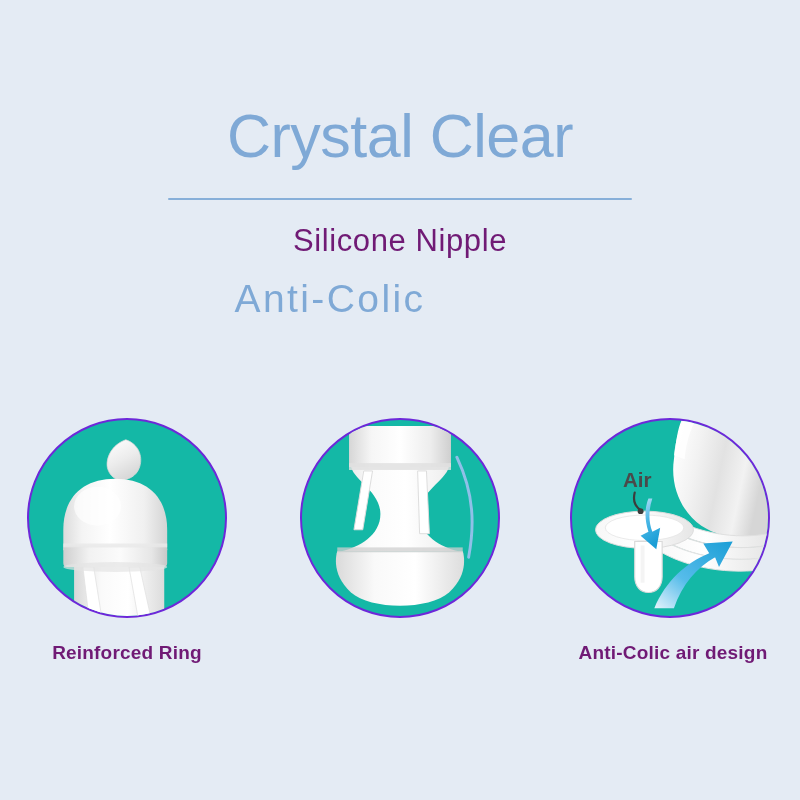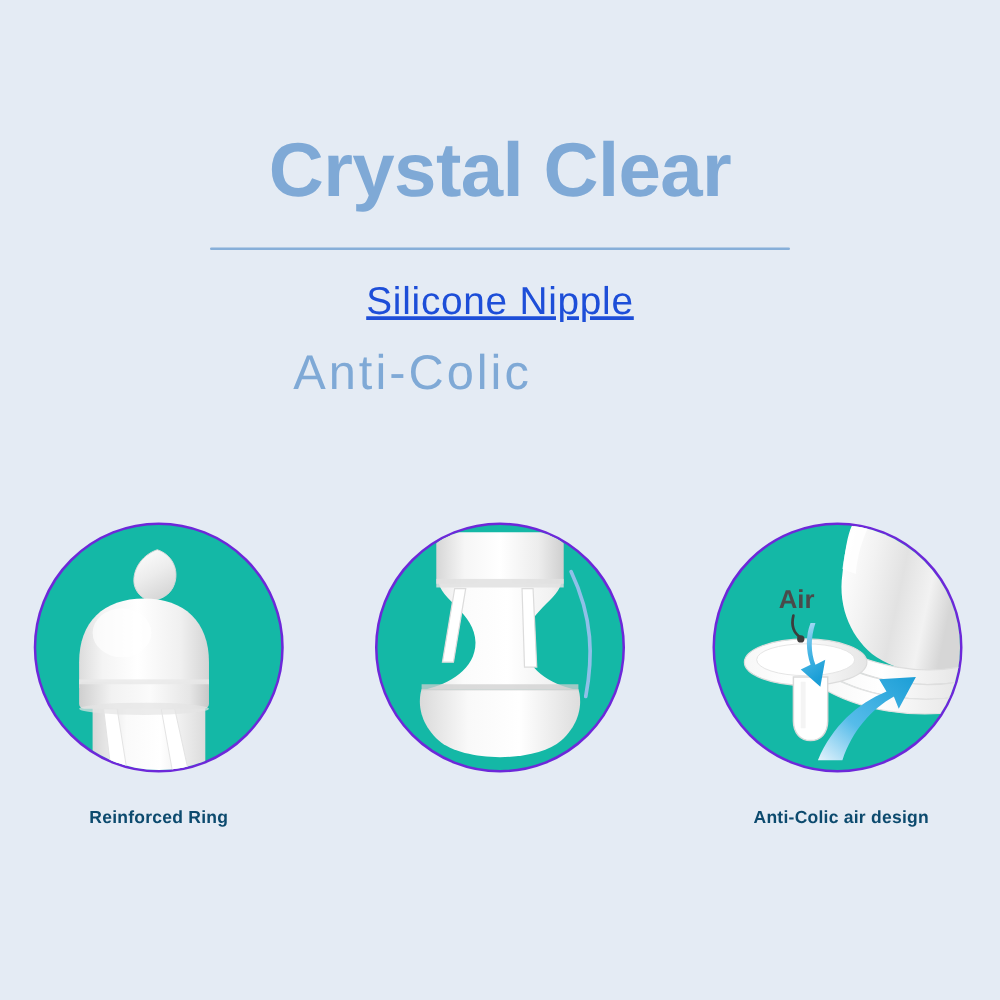--- a/index.html
+++ b/index.html
@@ -7,32 +7,31 @@
     width:800px;height:800px;overflow:hidden;
     font-family:"Liberation Sans","DejaVu Sans",sans-serif;
     background:#e4ebf4;
     position:relative;
   }
   #stage{position:absolute;inset:0;background:#e4ebf4;}
 
   
   .title{
     position:absolute;left:0;top:104px;width:800px;text-align:center;
-    font-size:61px;line-height:64px;font-weight:bold;
+    font-size:61px;line-height:64px;font-weight:normal;
     color:#7fa9d6;letter-spacing:-0.5px;
   }
   .divider{
     position:absolute;left:168px;top:198px;width:464px;height:2px;
     background:#7fa9d6;border-radius:2px;opacity:.92;
   }
   .sub1{
     position:absolute;left:0;top:222px;width:800px;text-align:center;
-    font-size:31px;line-height:38px;font-weight:400;color:#1d4ed8;
+    font-size:31px;line-height:38px;font-weight:400;color:#701a75;
     letter-spacing:.6px;
-    text-decoration:underline;
   }
   .sub2{
     position:absolute;left:0;top:276px;width:660px;text-align:center;
     font-size:39px;line-height:46px;font-weight:400;color:#7fa9d6;
     letter-spacing:2.4px;
   }
 
   
   .circle{
     position:absolute;top:418px;width:200px;height:200px;border-radius:50%;
@@ -40,21 +39,21 @@
     box-sizing:border-box;
   }
   #c1{left:27px;}
   #c2{left:300px;}
   #c3{left:570px;}
   .circle svg{position:absolute;left:0;top:0;width:100%;height:100%;display:block;}
 
   
   .caption{
     position:absolute;top:641px;text-align:center;
-    font-size:14px;line-height:24px;font-weight:bold;color:#0c4a6e;
+    font-size:19px;line-height:24px;font-weight:bold;color:#701a75;
     letter-spacing:.2px;white-space:nowrap;
   }
   #cap1{left:0;width:254px;}
   #cap2{left:254px;width:292px;}
   #cap3{left:546px;width:254px;}
 </style>
 </head>
 <body>
 
 <div id="stage">

